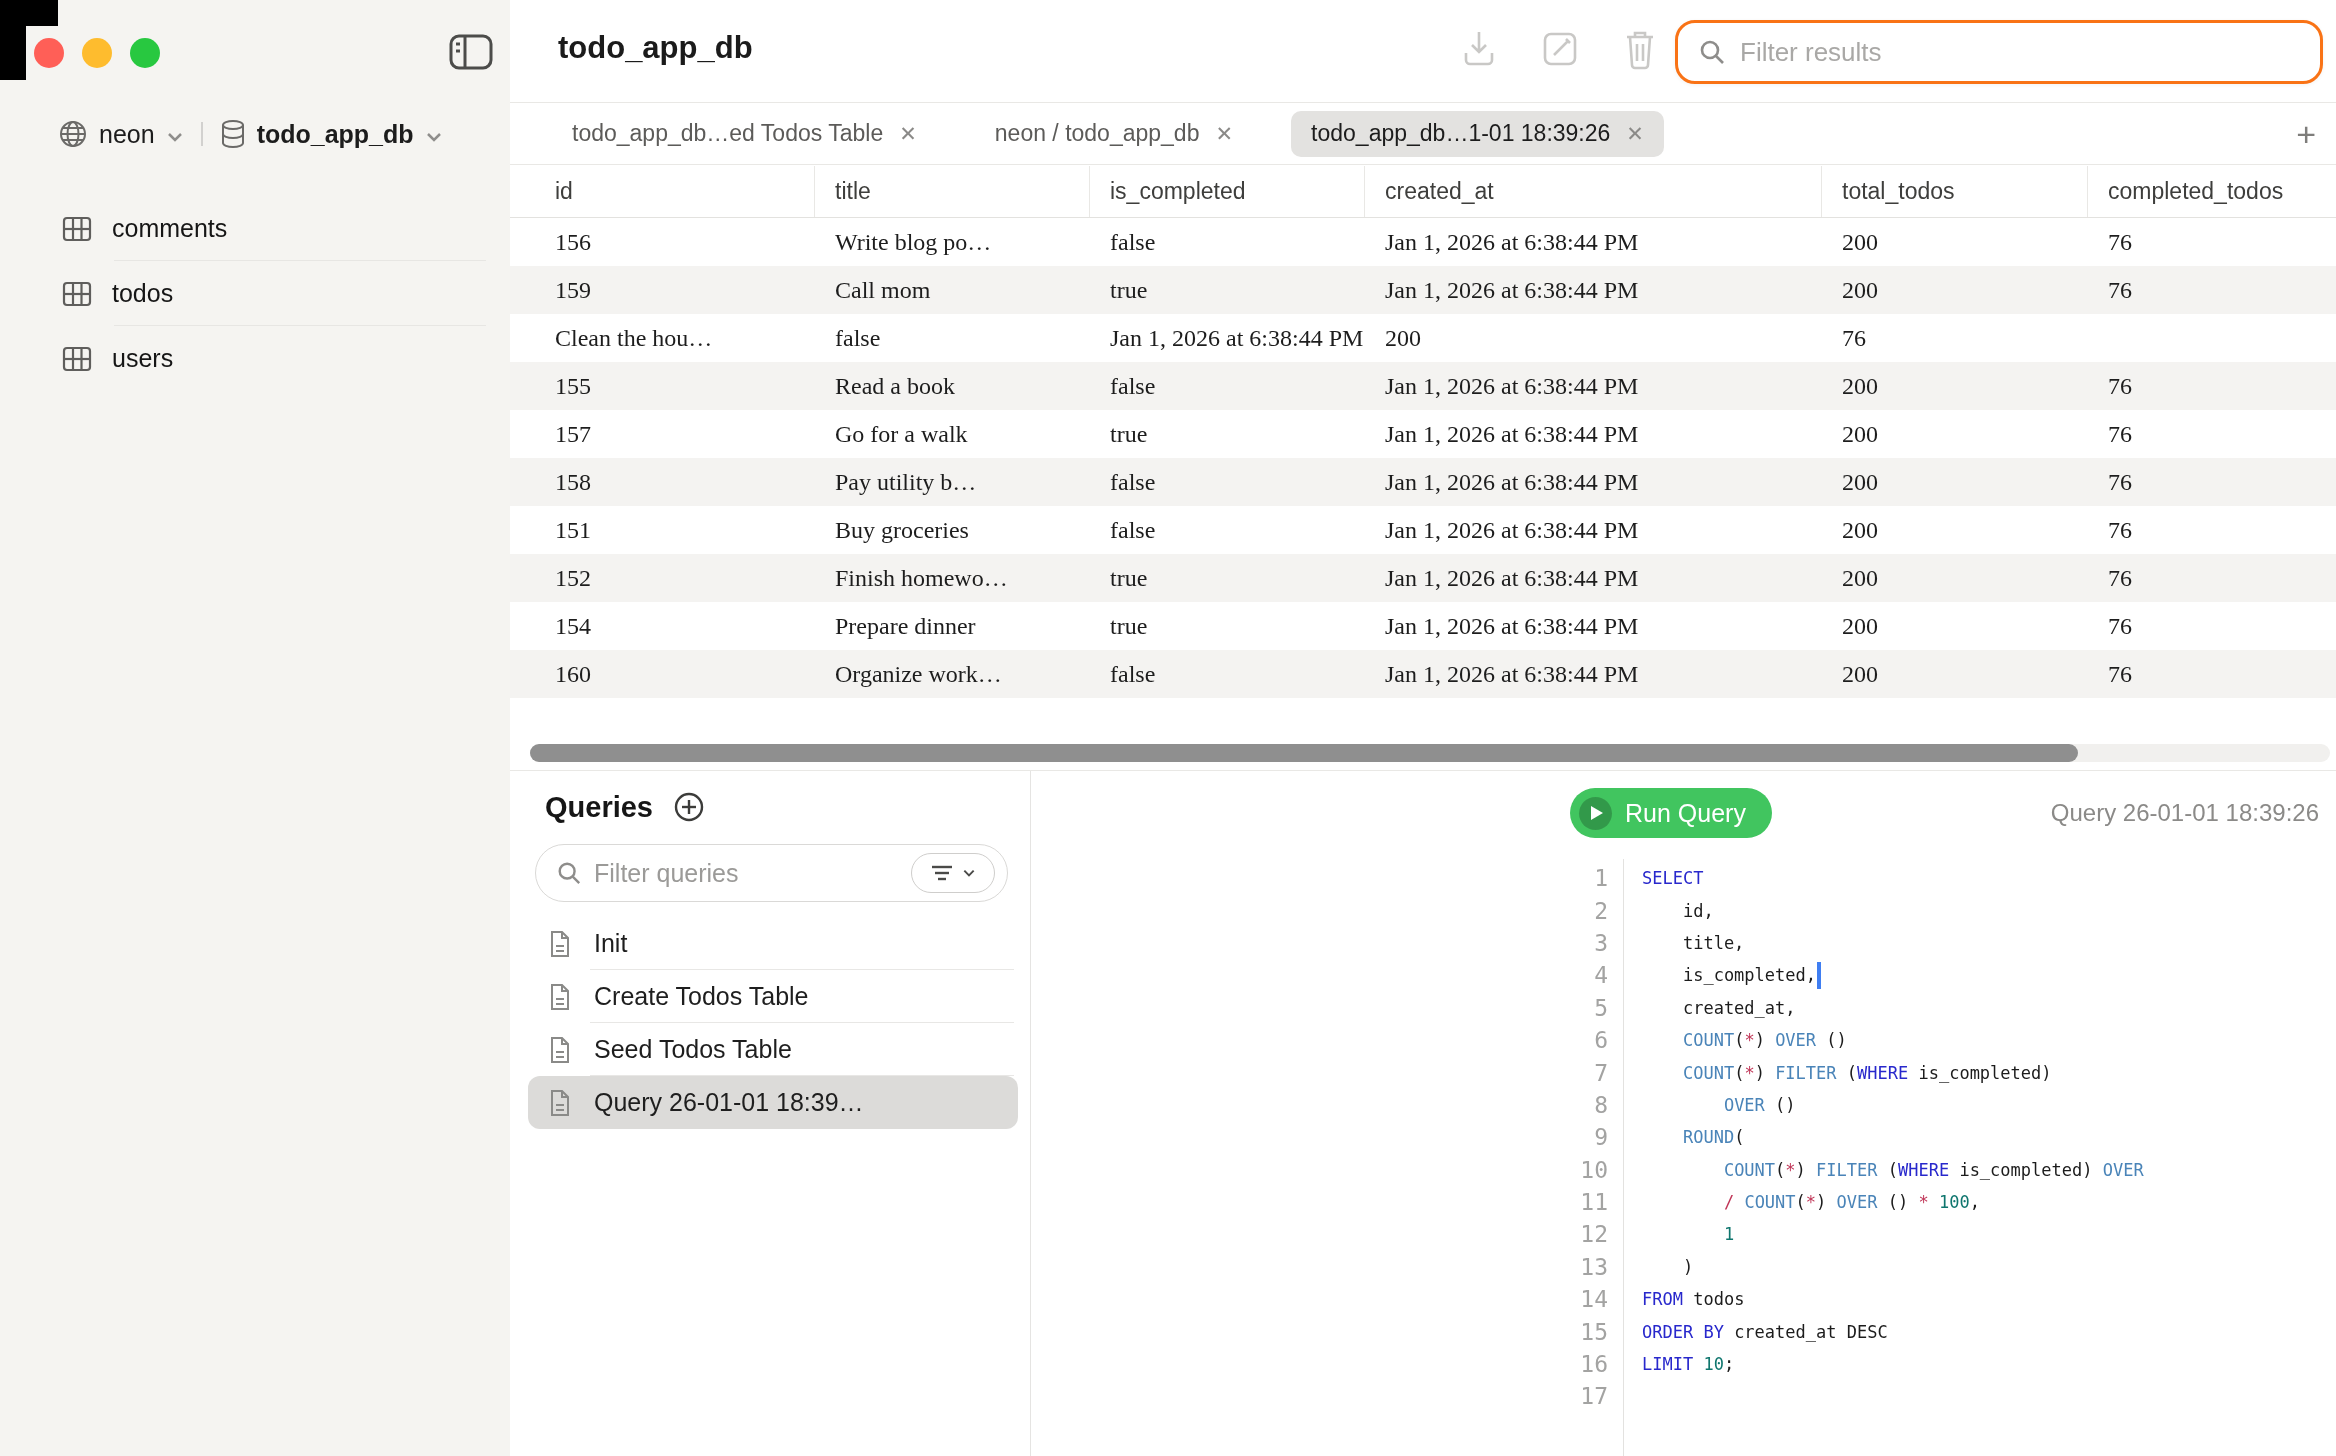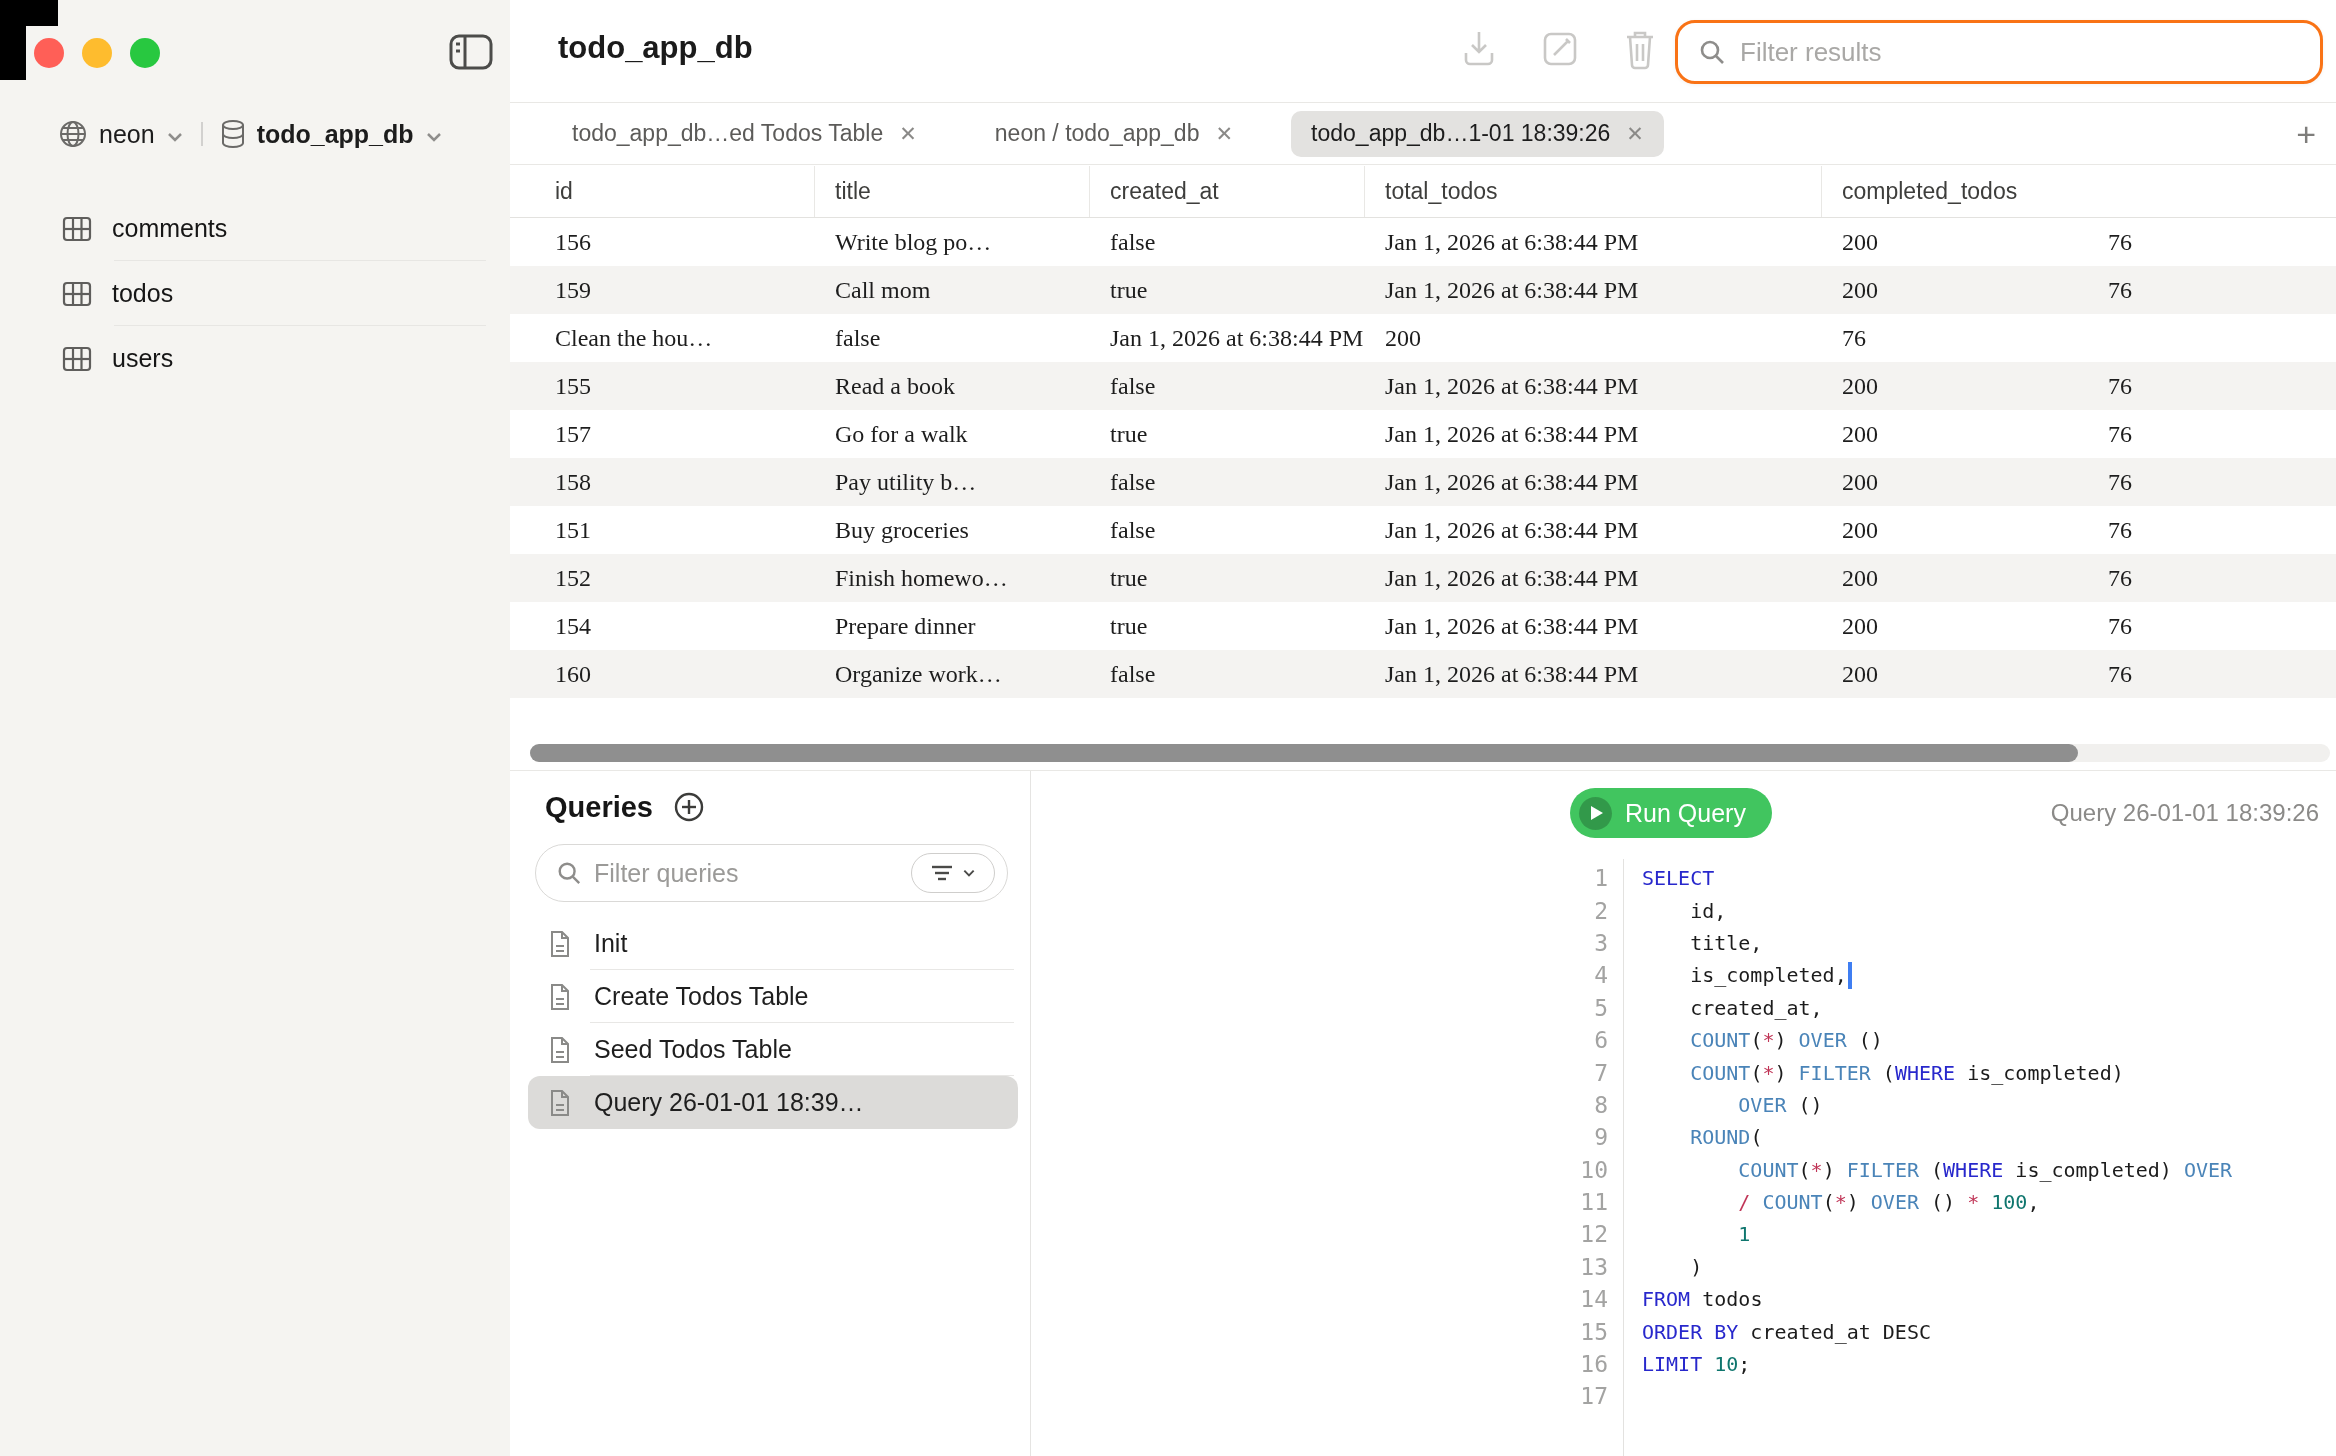--- a/index.html
+++ b/index.html
@@ -89,21 +89,21 @@
   .run-circle { width:33px; height:33px; border-radius:50%; background:rgba(0,0,0,0.22);
     display:flex; align-items:center; justify-content:center; }
   .run-tri { width:0; height:0; border-left:12px solid #fff; border-top:7px solid transparent;
     border-bottom:7px solid transparent; margin-left:3px; }
   .run-label { font-size:25px; color:#fff; }
   .query-name { position:absolute; right:17px; top:28px; font-size:24px; color:#8b8a88; }
   .gutter-line { position:absolute; left:82px; top:88px; bottom:0; width:1px; background:#e3e2e0; }
   .code { position:absolute; left:0; right:0; top:91px; font-family:"DejaVu Sans Mono", monospace; }
   .code-line { height:32.4px; display:flex; align-items:center; white-space:pre; }
   .ln { width:67px; text-align:right; font-size:23px; color:#a3a3a2; flex:none; }
-  .lc { margin-left:34px; font-size:20px; color:#1c1c1c; display:flex; align-items:center; }
+  .lc { margin-left:34px; font-size:17px; color:#1c1c1c; display:flex; align-items:center; }
   .tok-kw { color:#2828cc; }
   .tok-fn { color:#4a84b8; }
   .tok-op { color:#c03557; }
   .tok-num { color:#0f766e; }
   .tok-pl { color:#1c1c1c; }
   .tok-cur { display:inline-block; width:4px; height:27px; background:#3f7ef2; margin-left:1px; }
 </style>
 </head>
 <body>
 
@@ -245,20 +245,21 @@
       <div class="tab active">
         <span class="tab-label">todo_app_db…1-01 18:39:26</span>
         <span class="tab-close">✕</span>
       </div>
       <span class="new-tab">+</span>
   </div>
 
   <div class="thead grid-row">
       <div class="th">id</div>
       <div class="th">title</div>
+      <div class="th">is_completed</div>
       <div class="th">created_at</div>
       <div class="th">total_todos</div>
       <div class="th">completed_todos</div>
     </div>
   <div class="tbody">
       <div class="tr grid-row">
         <div class="td">156</div>
         <div class="td">Write blog po…</div>
         <div class="td">false</div>
         <div class="td">Jan 1, 2026 at 6:38:44 PM</div>

